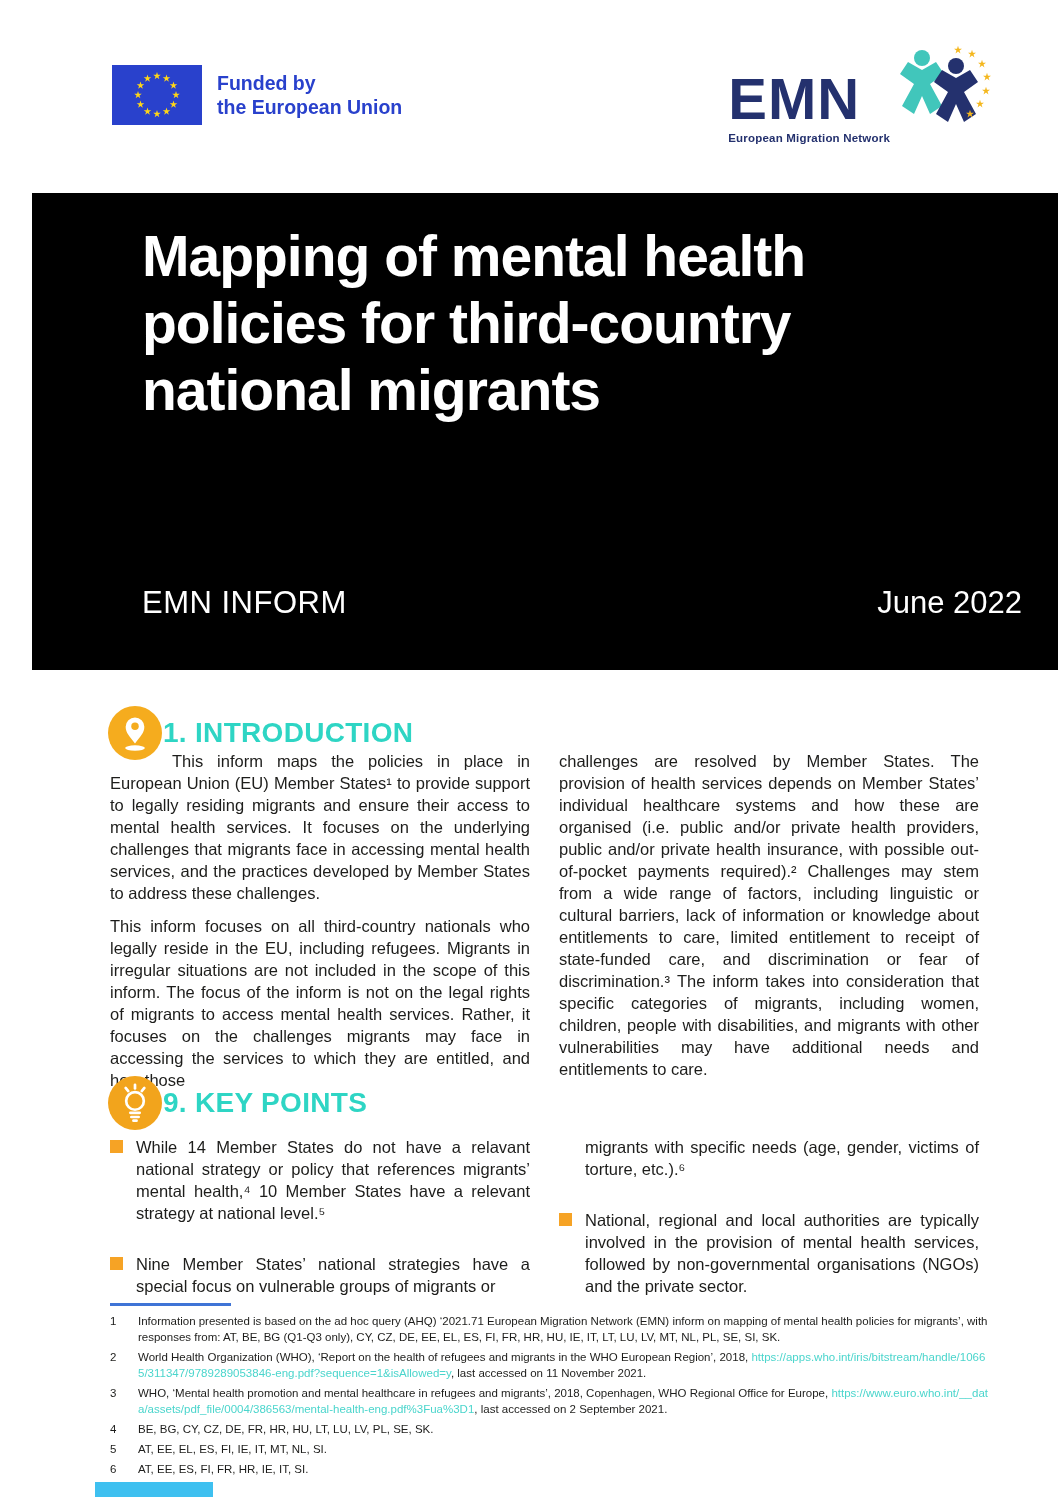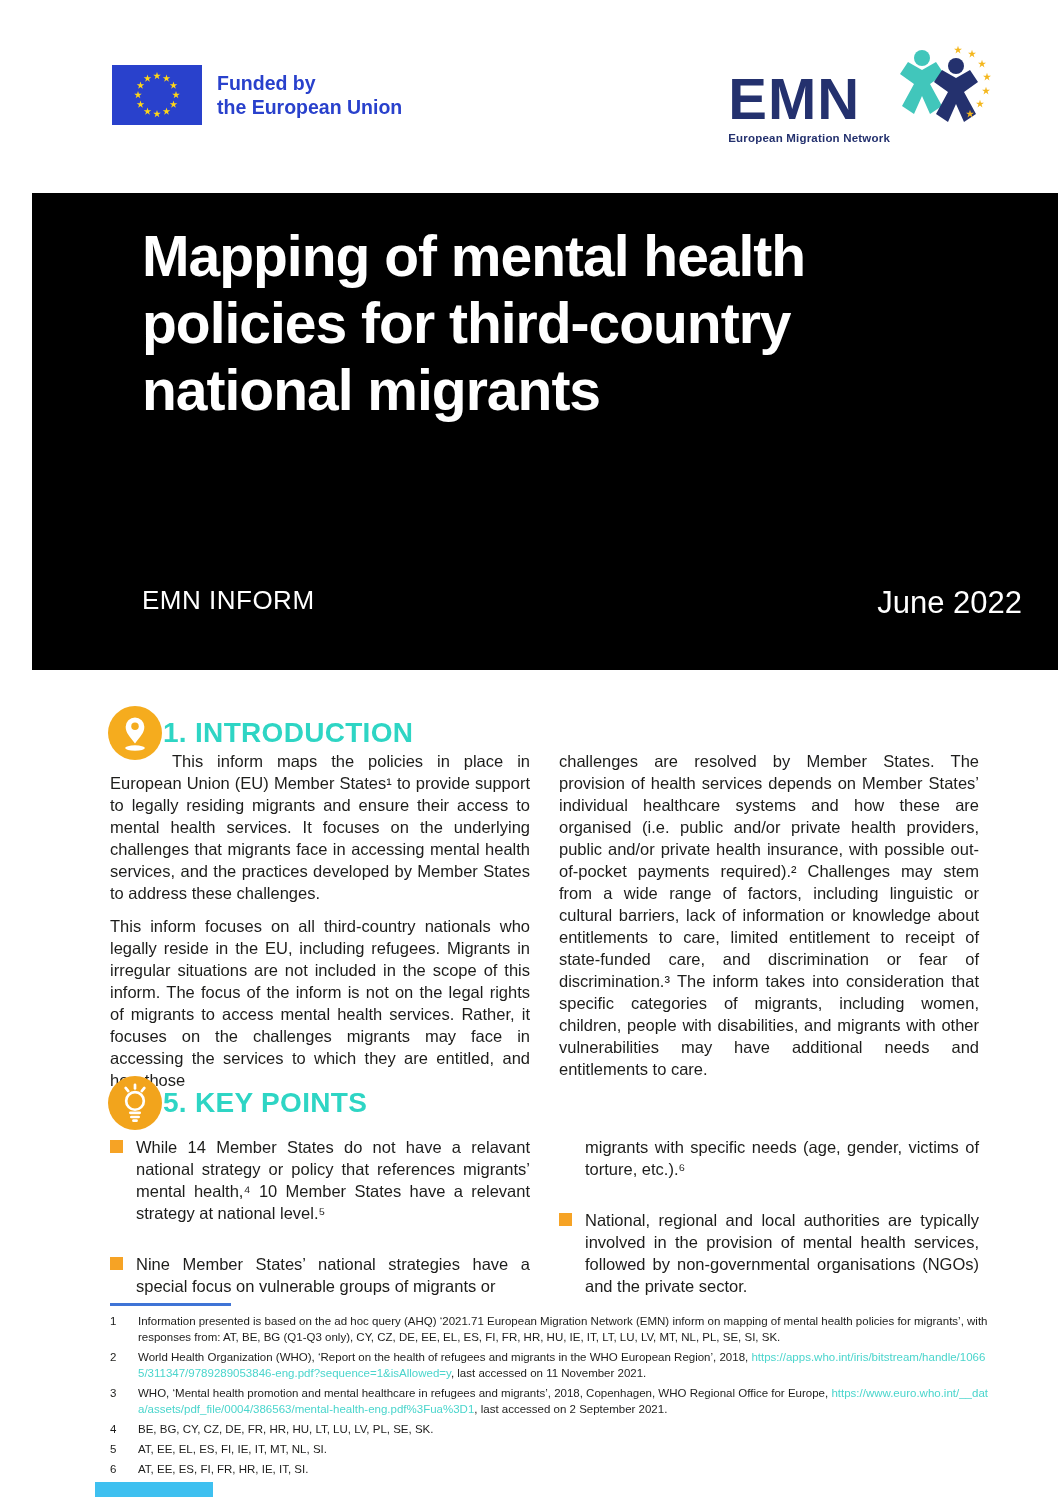--- a/index.html
+++ b/index.html
@@ -22,21 +22,21 @@
   .emn-acronym { font-size:58px; font-weight:bold; color:#24316E; letter-spacing:1px; line-height:1; }
   .emn-subtitle { font-size:11.5px; font-weight:bold; color:#24316E; margin-top:4px; letter-spacing:0.2px; }
   .emn-figures { width:100px; height:100px; margin-left:2px; margin-top:-4px; }
   
   .banner { position:absolute; left:0; top:193px; width:1058px; height:477px; background:#000000;margin-left:32px; }
   .title {
     position:absolute; left:110px; top:30px; width:880px;
     font-size:57px; font-weight:bold; color:#ffffff; line-height:67px;
     letter-spacing:-1px; white-space:pre-line;
   }
-  .kicker { position:absolute; left:110px; top:392px; font-size:26px; font-weight:normal; color:#ffffff; letter-spacing:0.5px; }
+  .kicker { position:absolute; left:110px; top:392px; font-size:31px; font-weight:normal; color:#ffffff; letter-spacing:0.5px; }
   .date   { position:absolute; right:68px; top:392px; font-size:31px; font-weight:normal; color:#ffffff; }
   
   .sec-head { position:absolute; display:flex; align-items:center; gap:1px; }
   .sec-head.intro { left:108px; top:706px; }
   .sec-head.keypoints { left:108px; top:1076px; }
   .sec-icon { width:54px; height:54px; display:block; flex:0 0 auto; }
   .sec-title { font-size:28px; font-weight:bold; color:#2ED5C4; letter-spacing:0.3px; }
   .col { position:absolute; width:420px; font-size:16.5px; line-height:22px; text-align:justify; }
   .col p + p { margin-top:11px; }
   .intro-left  { left:110px; top:750px; }
@@ -151,21 +151,21 @@
       <g stroke="#ffffff" stroke-width="2.6" fill="none" stroke-linecap="round">
         <circle cx="26" cy="24" r="8.5"></circle>
         <line x1="26" y1="8.5" x2="26" y2="12"></line>
         <line x1="17" y1="11.5" x2="19.5" y2="14.5"></line>
         <line x1="35" y1="11.5" x2="32.5" y2="14.5"></line>
         <line x1="21.5" y1="35.5" x2="30.5" y2="35.5"></line>
         <line x1="22.5" y1="39.5" x2="29.5" y2="39.5"></line>
         <line x1="24.5" y1="43" x2="27.5" y2="43"></line>
       </g>
     </svg>
-    <h2 class="sec-title">5. KEY POINTS</h2>
+    <h2 class="sec-title">9. KEY POINTS</h2>
   </div>
 
   <div class="col kp-left">
     <div class="bullet-item">
       <span class="bullet-square"></span>
       <p>While 14 Member States do not have a relavant national strategy or policy that references migrants’ mental health,⁴ 10 Member States have a relevant strategy at national level.⁵</p>
     </div>
     <div class="bullet-item">
       <span class="bullet-square"></span>
       <p>Nine Member States’ national strategies have a special focus on vulnerable groups of migrants or</p>

